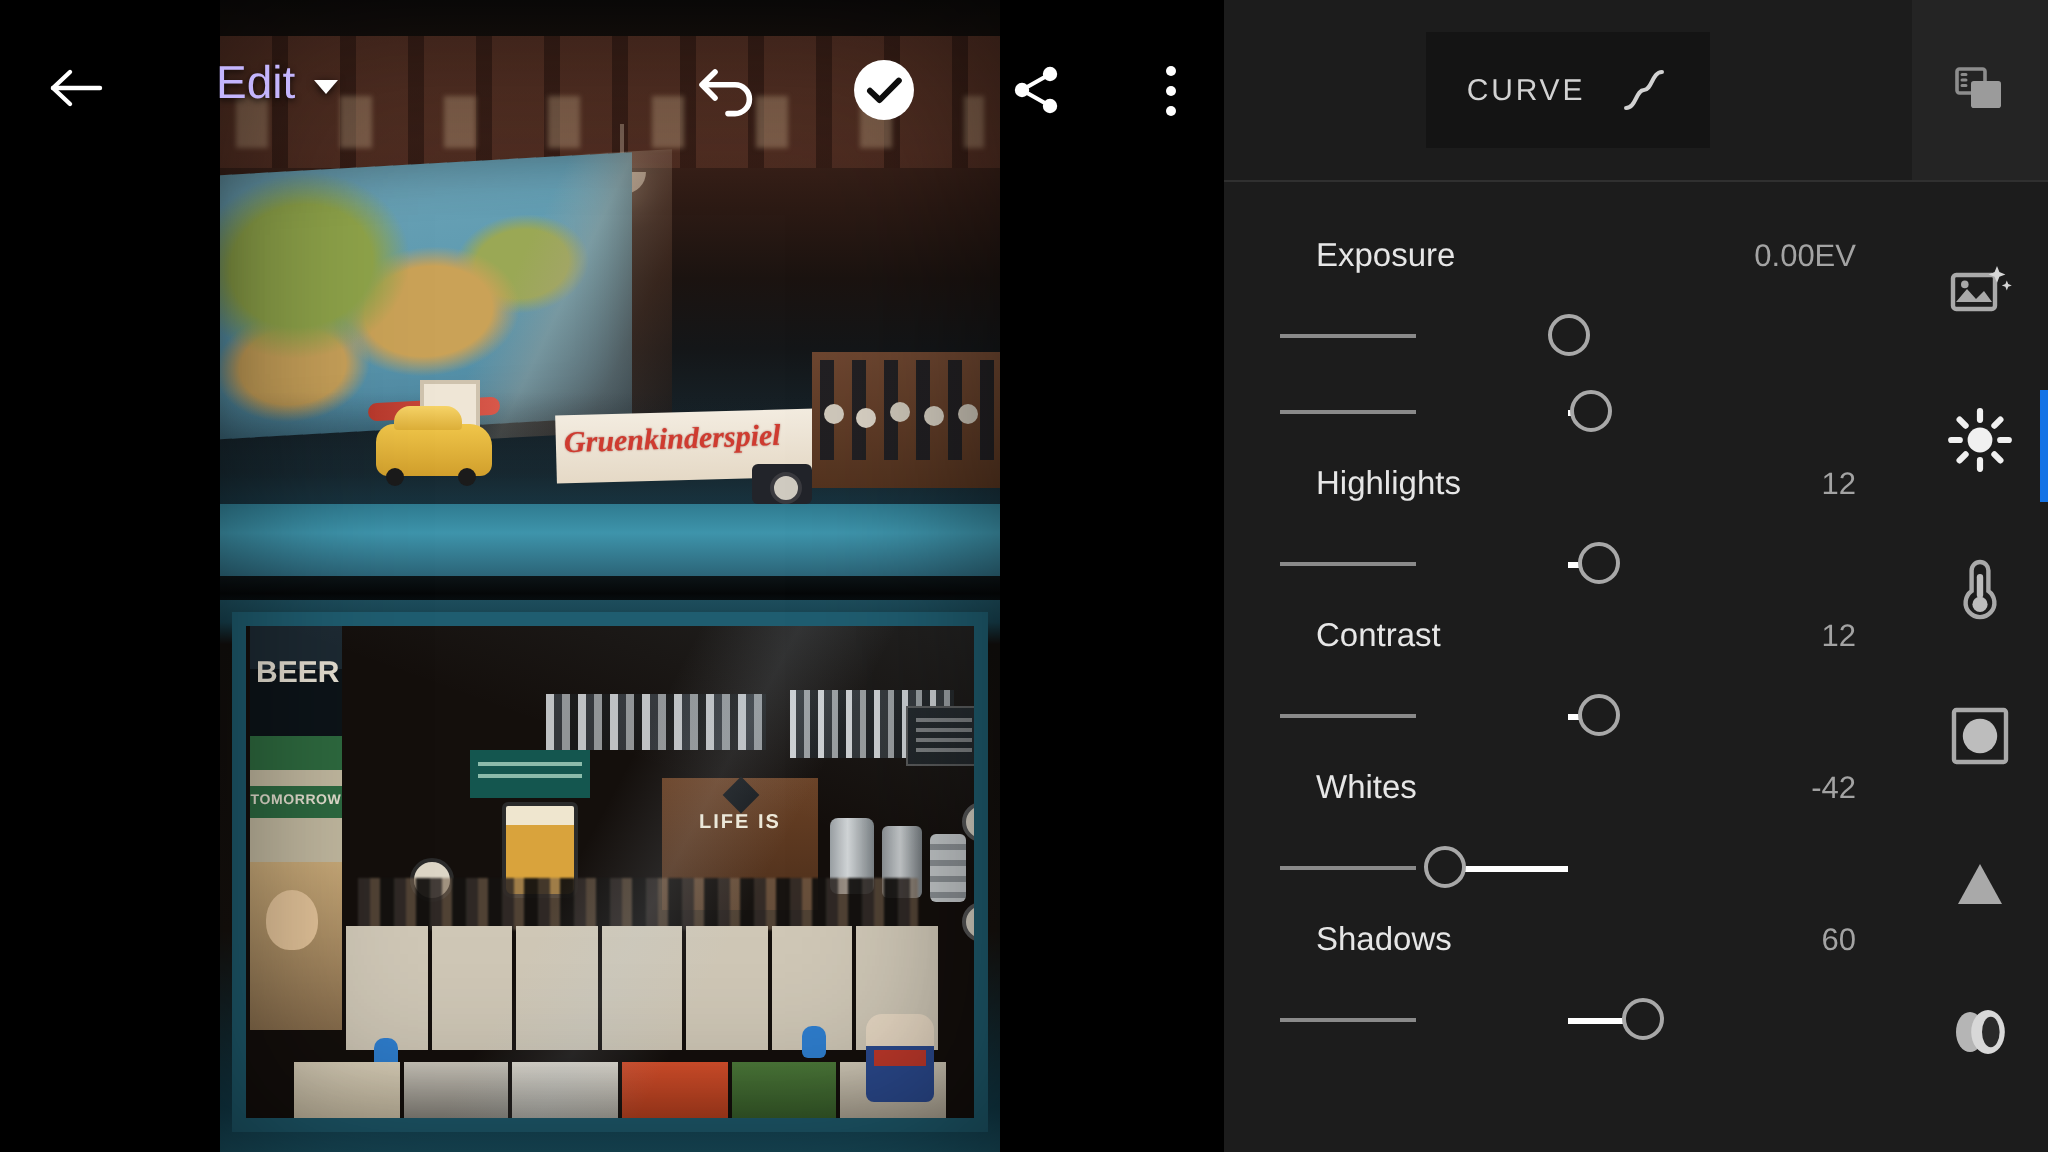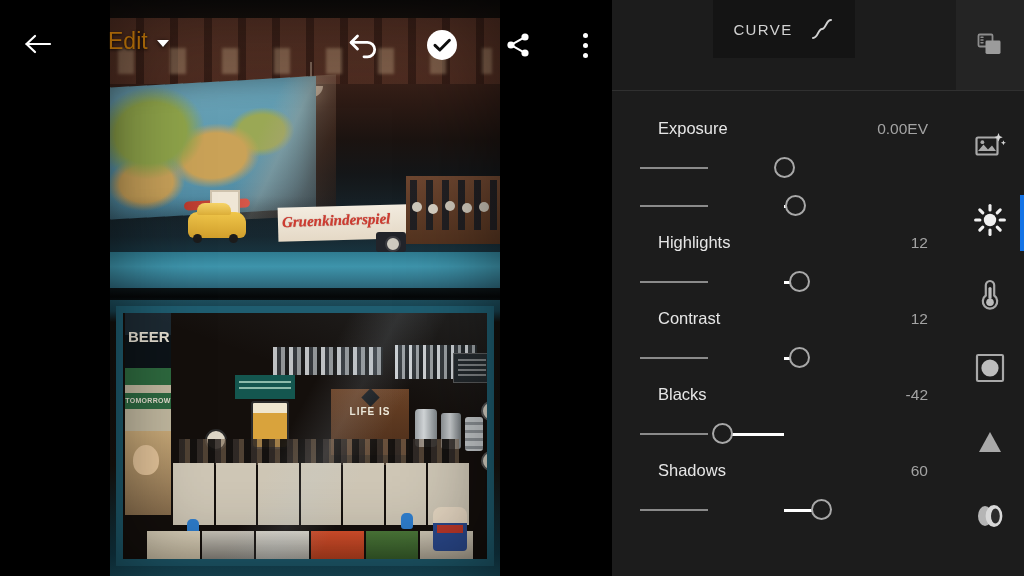--- a/index.html
+++ b/index.html
@@ -323,21 +323,21 @@
     width: 36px; height: 36px;
     display:flex; align-items:center; justify-content:center;
     cursor: pointer;
   }
   .tb-title {
     position:absolute; left: 108px; top: 28px;
     display:flex; align-items:center; gap:9px;
     cursor:pointer;
   }
   .tb-title .label {
-    color:#a16207; font-size:23px; line-height:26px;
+    color:#c4b5fd; font-size:23px; line-height:26px;
     text-shadow: 0 1px 3px rgba(0,0,0,.8);
   }
   .caret-down {
     width: 0; height: 0;
     border-left: 6px solid transparent;
     border-right: 6px solid transparent;
     border-top: 7px solid #fff;
     margin-top: 4px;
     filter: drop-shadow(0 1px 2px rgba(0,0,0,.8));
   }
@@ -351,21 +351,21 @@
   
   .panel {
     position: absolute; right: 68px; top: 0;
     width: 344px; height: 576px;
     background: #1c1c1c;
   }
   .panel-head {
     position: relative;
     height: 90px;
     border-bottom: 1px solid #303030;
-    display: flex; justify-content: center;
+    display: flex; align-items: center; justify-content: center;
   }
   .curve-btn {
     width: 142px; height: 58px;
     background: #141414;
     display: flex; align-items: center; justify-content: center;
     gap: 16px;
     cursor: pointer;
   }
   .curve-btn .txt {
     color: #d2d2d2; font-size: 15px; letter-spacing: 1.4px;
@@ -620,21 +620,21 @@
         </div>
         <div class="track">
           <div class="rail"></div>
           <div class="fill" style="left: 50%; width: 5.5%;"></div>
           <div class="knob" style="left: 55.5%;"></div>
         </div>
       </div>
 
       <div class="slider-row">
         <div class="slider-head">
-          <span class="slider-label">Blacks</span>
+          <span class="slider-label">Whites</span>
           <span class="slider-value">-42</span>
         </div>
         <div class="track">
           <div class="rail"></div>
           <div class="fill" style="left: 28.5%; width: 21.5%;"></div>
           <div class="knob" style="left: 28.5%;"></div>
         </div>
       </div>
 
       <div class="slider-row">

